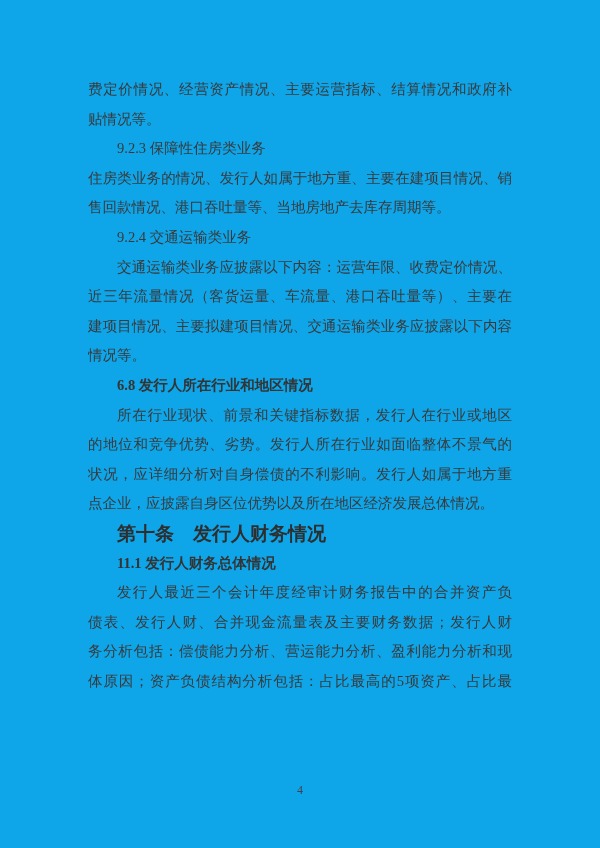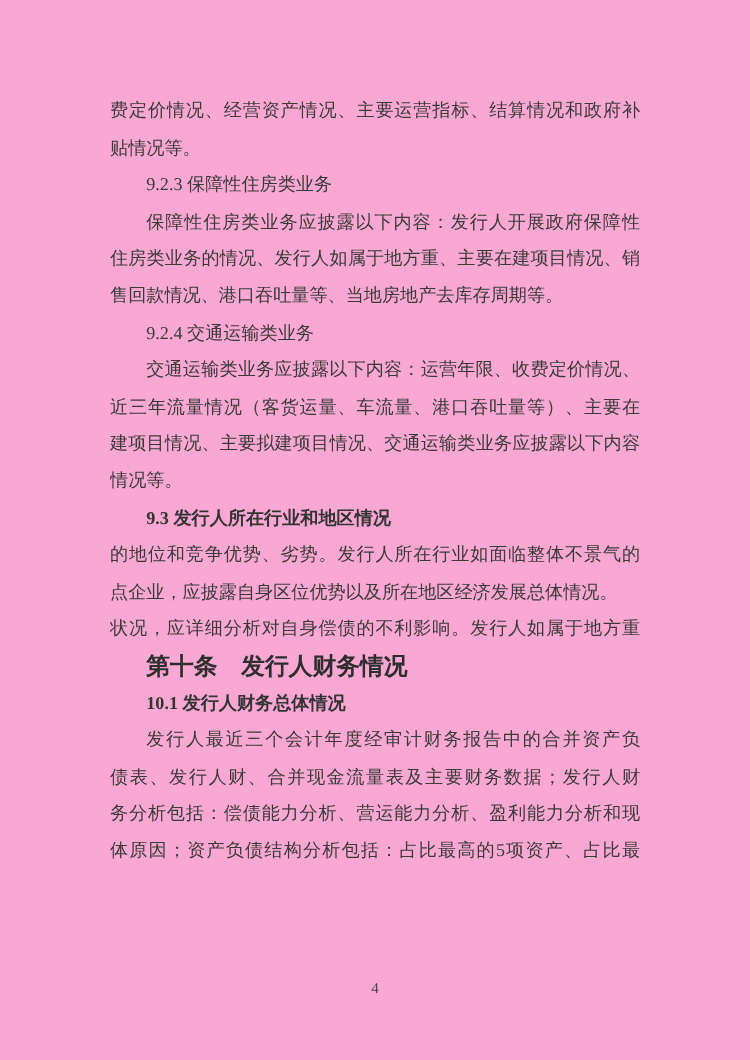--- a/index.html
+++ b/index.html
@@ -4,21 +4,21 @@
 <style>
   html, body {
     margin: 0;
     padding: 0;
     background: #ffffff;
   }
   .page {
     position: relative;
     width: 600px;
     height: 848px;
-    background: #f9a8d4;
+    background: #0ea5e9;
     overflow: hidden;
     font-family: "Liberation Serif", "DejaVu Serif", serif;
   }
   .textblock {
     position: absolute;
     left: 88px;
     top: 75px;
     width: 424px;
   }
   .line {
@@ -61,33 +61,33 @@
   }
 </style>
 </head>
 <body>
 
 <div class="page">
   <div class="textblock">
     <div class="line just">费定价情况、经营资产情况、主要运营指标、结算情况和政府补</div>
     <div class="line">贴情况等。</div>
     <div class="line indent">9.2.3 保障性住房类业务</div>
-    <div class="line just indent">保障性住房类业务应披露以下内容：发行人开展政府保障性</div>
     <div class="line just">住房类业务的情况、发行人如属于地方重、主要在建项目情况、销</div>
     <div class="line">售回款情况、港口吞吐量等、当地房地产去库存周期等。</div>
     <div class="line indent">9.2.4 交通运输类业务</div>
     <div class="line just indent">交通运输类业务应披露以下内容：运营年限、收费定价情况、</div>
     <div class="line just">近三年流量情况（客货运量、车流量、港口吞吐量等）、主要在</div>
     <div class="line just">建项目情况、主要拟建项目情况、交通运输类业务应披露以下内容</div>
     <div class="line">情况等。</div>
-    <div class="line indent h-kai">9.3 发行人所在行业和地区情况</div>
+    <div class="line indent h-kai">6.8 发行人所在行业和地区情况</div>
+    <div class="line just indent">所在行业现状、前景和关键指标数据，发行人在行业或地区</div>
     <div class="line just">的地位和竞争优势、劣势。发行人所在行业如面临整体不景气的</div>
+    <div class="line just">状况，应详细分析对自身偿债的不利影响。发行人如属于地方重</div>
     <div class="line">点企业，应披露自身区位优势以及所在地区经济发展总体情况。</div>
-    <div class="line just">状况，应详细分析对自身偿债的不利影响。发行人如属于地方重</div>
     <div class="line indent h-hei">第十条　发行人财务情况</div>
-    <div class="line indent h-kai">10.1 发行人财务总体情况</div>
+    <div class="line indent h-kai">11.1 发行人财务总体情况</div>
     <div class="line just indent">发行人最近三个会计年度经审计财务报告中的合并资产负</div>
     <div class="line just">债表、发行人财、合并现金流量表及主要财务数据；发行人财</div>
     <div class="line just">务分析包括：偿债能力分析、营运能力分析、盈利能力分析和现</div>
     <div class="line just">体原因；资产负债结构分析包括：占比最高的5项资产、占比最</div>
   </div>
   <div class="pagenum">4</div>
 </div>
 
 </body></html>

